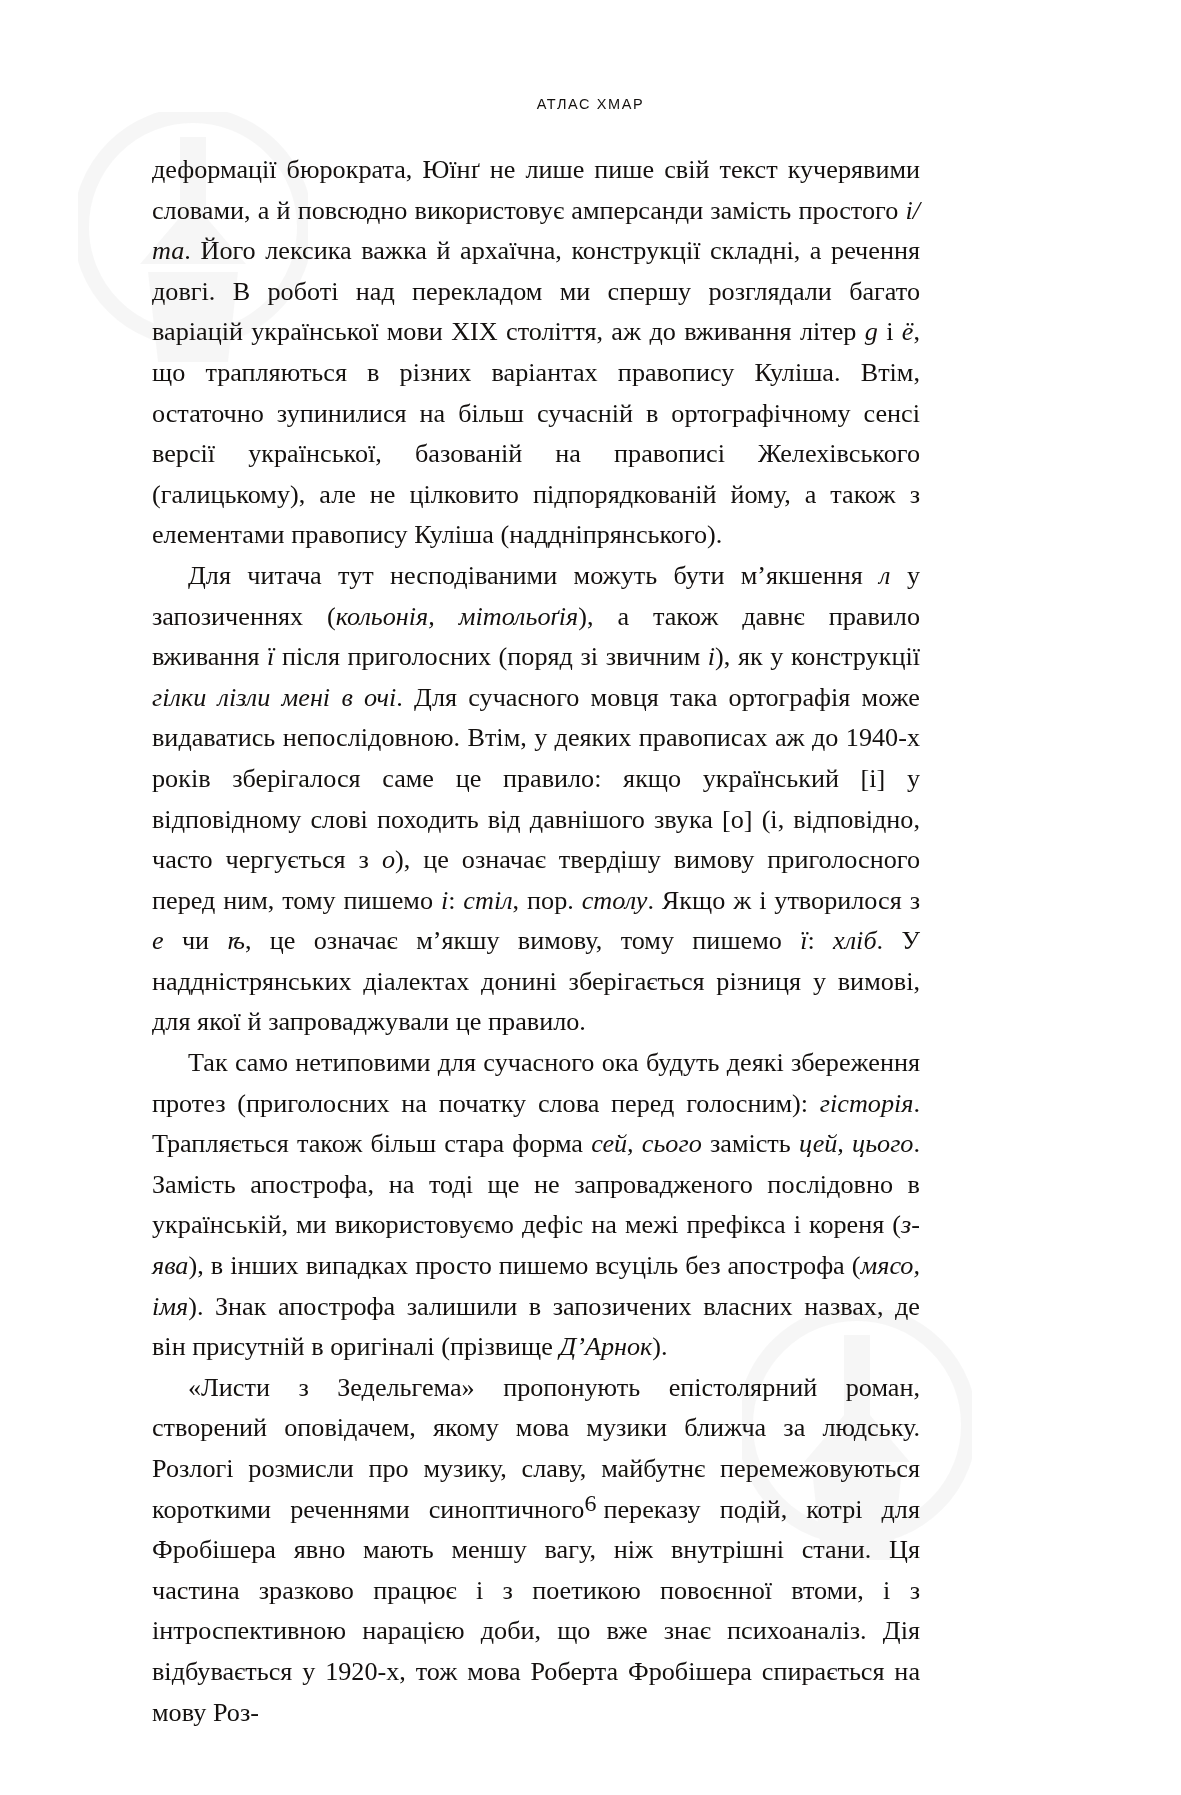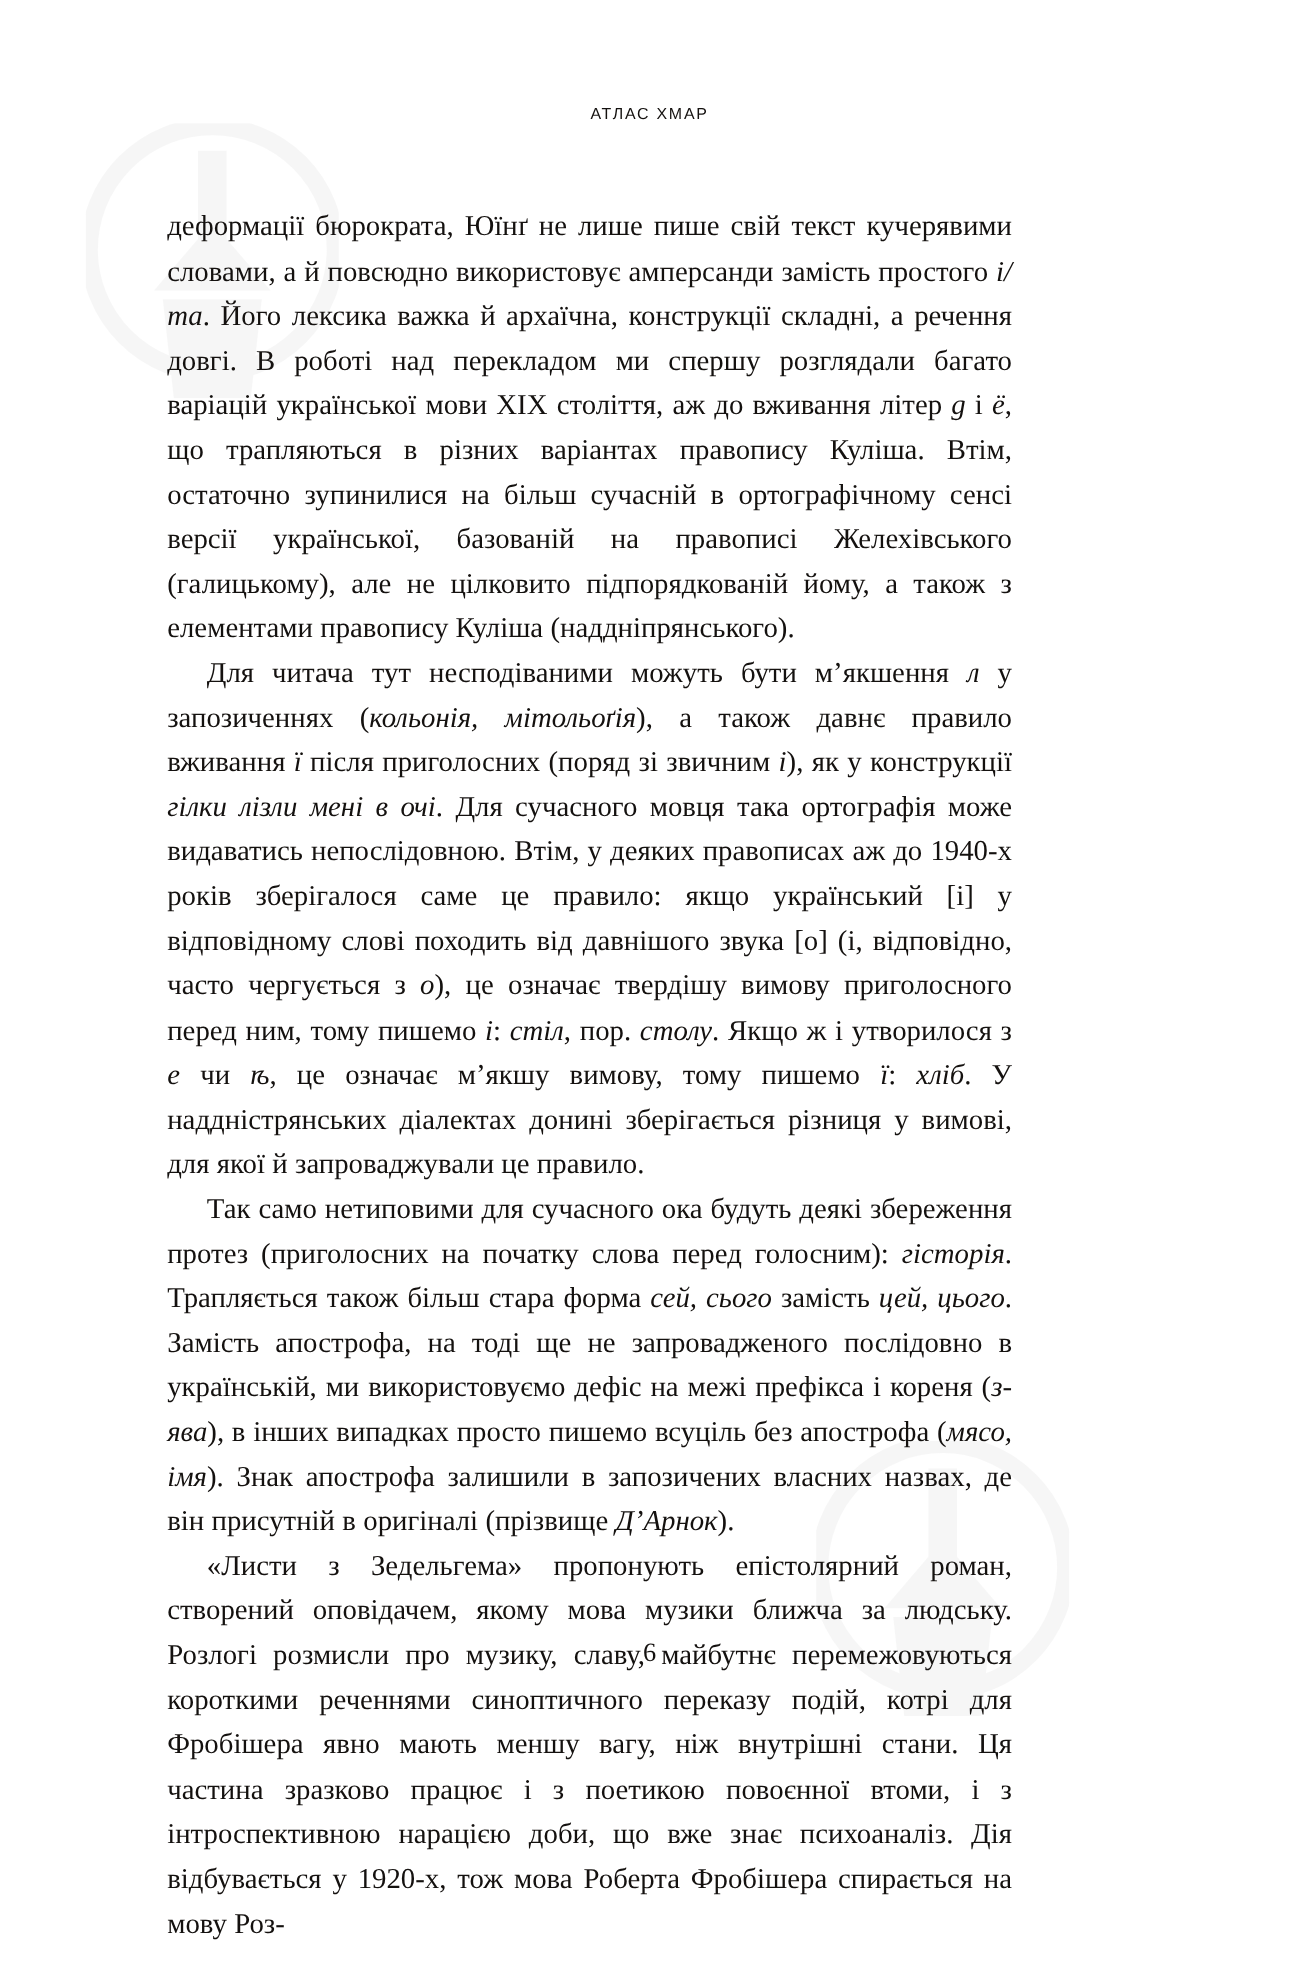--- a/index.html
+++ b/index.html
@@ -44,21 +44,20 @@
     z-index: 2;
   }
 
   
   .column {
     position: absolute;
     left: 152px;
     top: 150px;
     width: 768px;
     z-index: 2;
-    margin-top: 36px;
   }
 
   .para {
     margin: 0;
     font-size: 26.2px;
     line-height: 40.6px;
     text-align: justify;
     text-align-last: left;
     hyphens: manual;
     -webkit-hyphens: manual;

